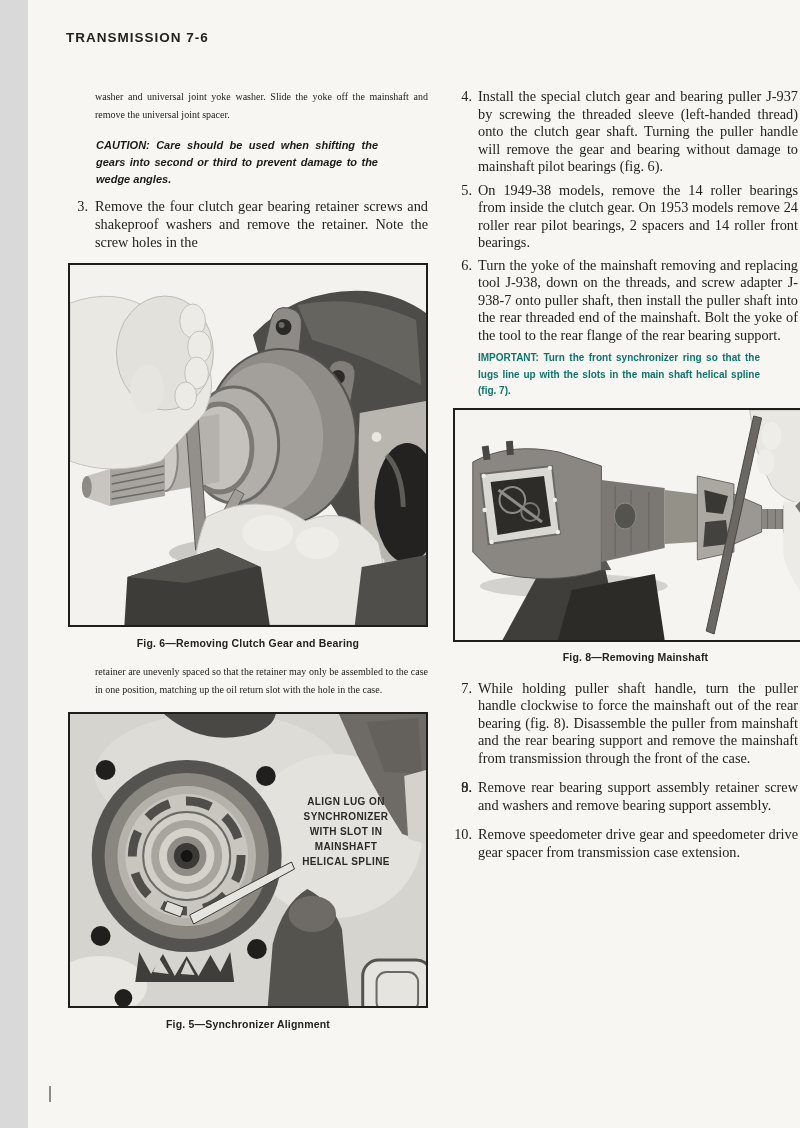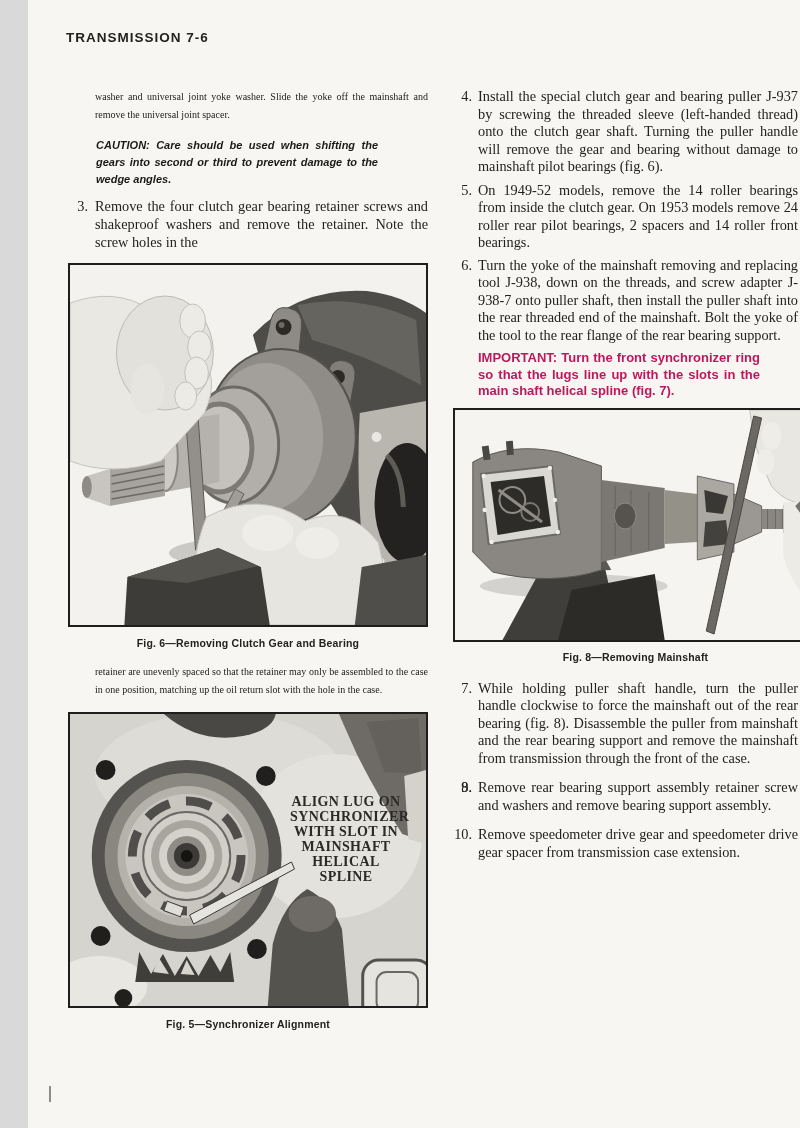--- a/index.html
+++ b/index.html
@@ -34,38 +34,38 @@
   }
   .col-right .list-item .num { width:19px; }
 
   .caution {
     font-family:"Liberation Sans", sans-serif; font-weight:bold; font-style:italic;
     font-size:11px; line-height:17px; text-align:justify;
     padding-left:28px; margin-right:50px; color:#1b1a18;
   }
   .important {
     font-family:"Liberation Sans", sans-serif; font-weight:bold;
-    font-size:13px; line-height:16.5px; text-align:justify;
-    padding-left:25px; margin-right:58px; color:#be185d;
+    font-size:10px; line-height:16.5px; text-align:justify;
+    padding-left:25px; margin-right:58px; color:#0f766e;
   }
 
   .fig { margin:0; border:2px solid #1f1e1c; background:#f2f1ee; }
   .photo { position:relative; width:100%; overflow:hidden; }
   .photo svg { display:block; width:100%; height:100%; }
 
   .caption {
     font-family:"Liberation Sans", sans-serif; font-weight:bold;
     font-size:10.5px; line-height:13px; letter-spacing:0.2px;
     text-align:center; color:#232220;
   }
 
   .annotation {
     position:absolute; left:220px; top:80px; width:112px;
-    font-family:Liberation Serif, serif; font-weight:bold;
-    font-size:14px; line-height:15px; letter-spacing:0.4px;
+    font-family:Liberation Sans, sans-serif; font-weight:bold;
+    font-size:10px; line-height:15px; letter-spacing:0.4px;
     text-align:center; color:#2b2a28; white-space:pre-line;
   }
 
   .edge-mark {
     position:absolute; left:21px; top:1086px; width:2px; height:16px;
     background:#8f8c87;
   }
 
   
   .mt5{margin-top:5px;} .mt6{margin-top:6px;} .mt8{margin-top:8px;}
@@ -203,21 +203,21 @@
 
   </div>
 
   <div class="col col-right">
 
     <div class="list-item">
       <span class="num">4.</span><span>Install the special clutch gear and bearing puller J-937 by screwing the threaded sleeve (left-handed thread) onto the clutch gear shaft. Turning the puller handle will remove the gear and bearing without damage to mainshaft pilot bearings (fig. 6).</span>
     </div>
 
     <div class="list-item mt6">
-      <span class="num">5.</span><span>On 1949-52 models, remove the 14 roller bearings from inside the clutch gear. On 1953 models remove 24 roller rear pilot bearings, 2 spacers and 14 roller front bearings.</span>
+      <span class="num">5.</span><span>On 1949-38 models, remove the 14 roller bearings from inside the clutch gear. On 1953 models remove 24 roller rear pilot bearings, 2 spacers and 14 roller front bearings.</span>
     </div>
 
     <div class="list-item mt5">
       <span class="num">6.</span><span>Turn the yoke of the mainshaft removing and replacing tool J-938, down on the threads, and screw adapter J-938-7 onto puller shaft, then install the puller shaft into the rear threaded end of the mainshaft. Bolt the yoke of the tool to the rear flange of the rear bearing support.</span>
     </div>
 
     <p class="important mt6">IMPORTANT: Turn the front synchronizer ring so that the lugs line up with the slots in the main shaft helical spline (fig. 7).</p>
 
     <figure class="fig mt8">
       <div class="photo" style="height:230px">

